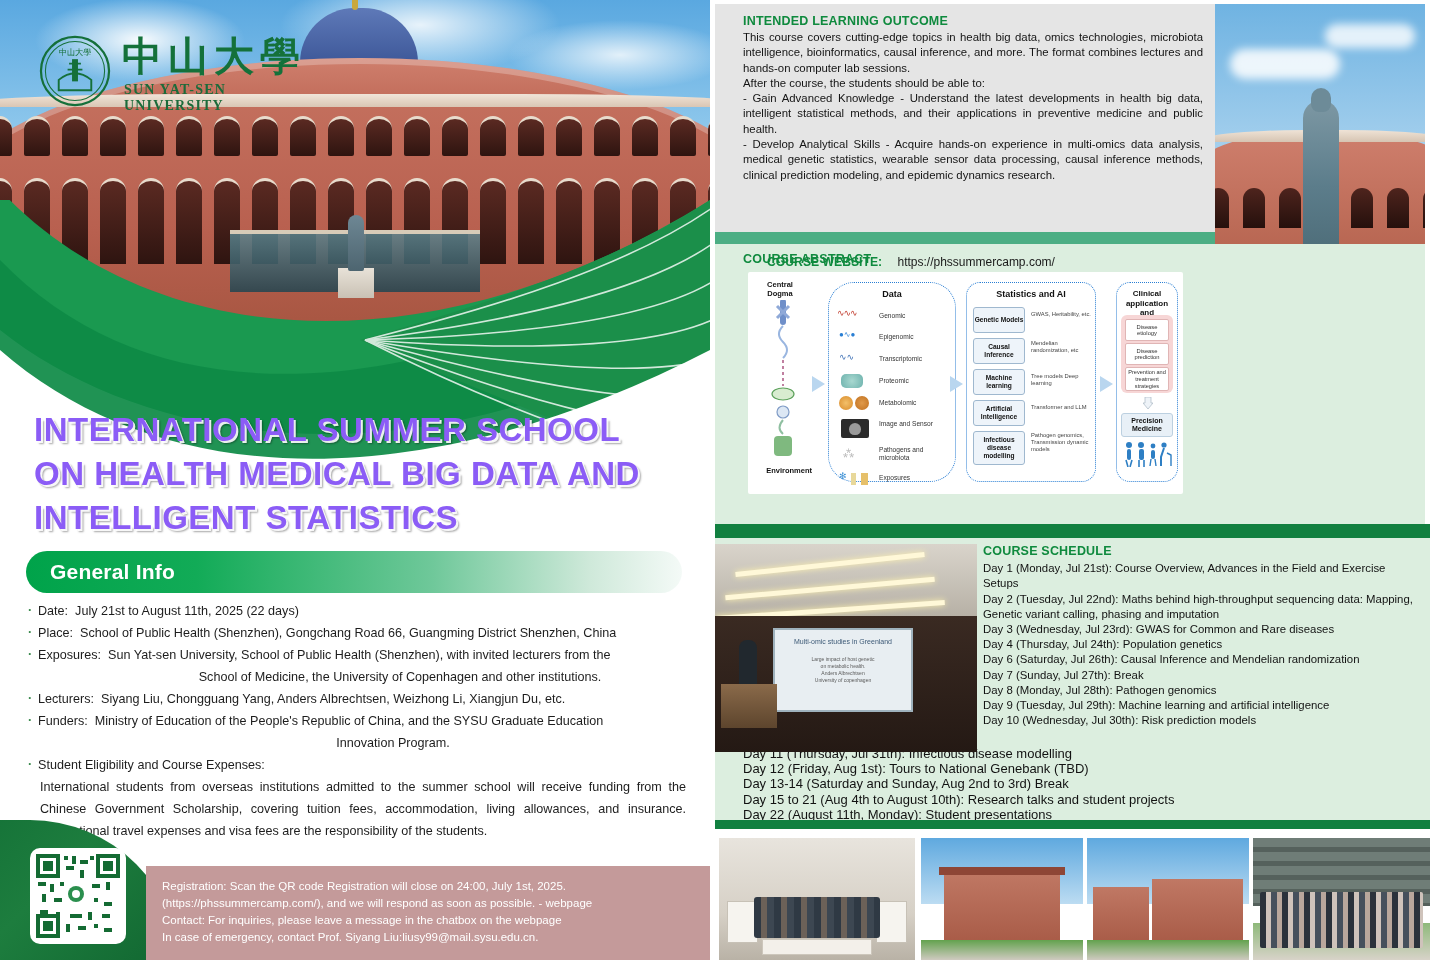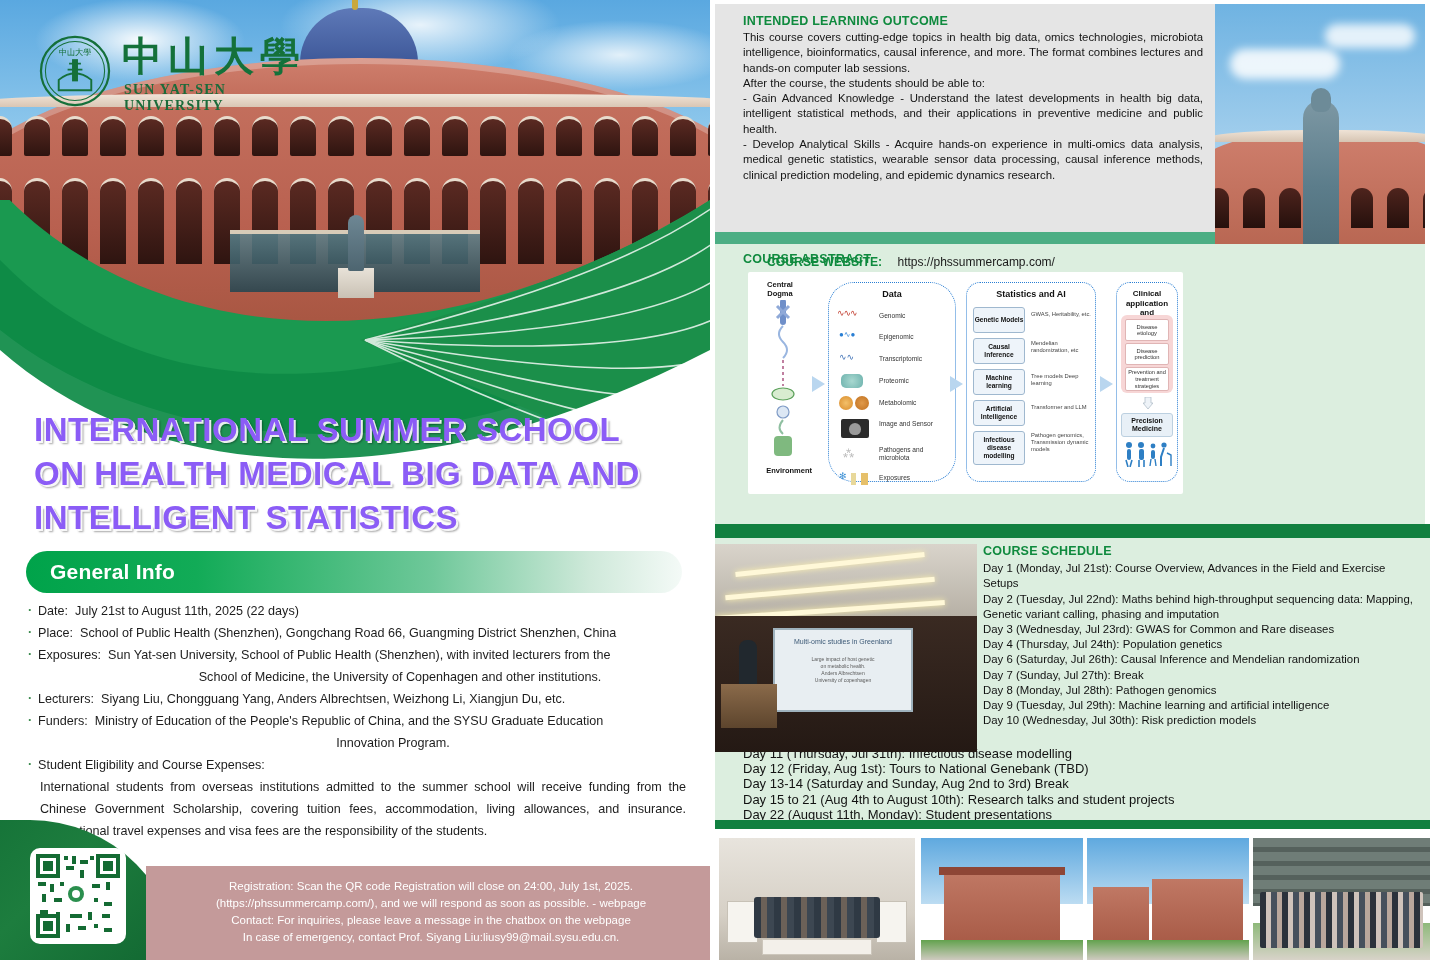--- a/index.html
+++ b/index.html
@@ -144,21 +144,21 @@
   .qr-c { position:absolute; background:#146b33; }
 
   
   .footer {
     position:absolute; left:146px; top:866px;
     width: 564px; height: 94px;
     background: #c49a9a;
   }
   .footer .txt {
     position:absolute; left:16px; top:12px; right:10px;
-    font-size: 11.5px; line-height: 17px; color:#ffffff;text-align:center;
+    font-size: 11.5px; line-height: 17px; color:#ffffff;
   }
 
   
   #right-col {
     position:absolute; left:710px; top:0;
     width:720px; height:960px;
     background:#ffffff;
   }
 
   

